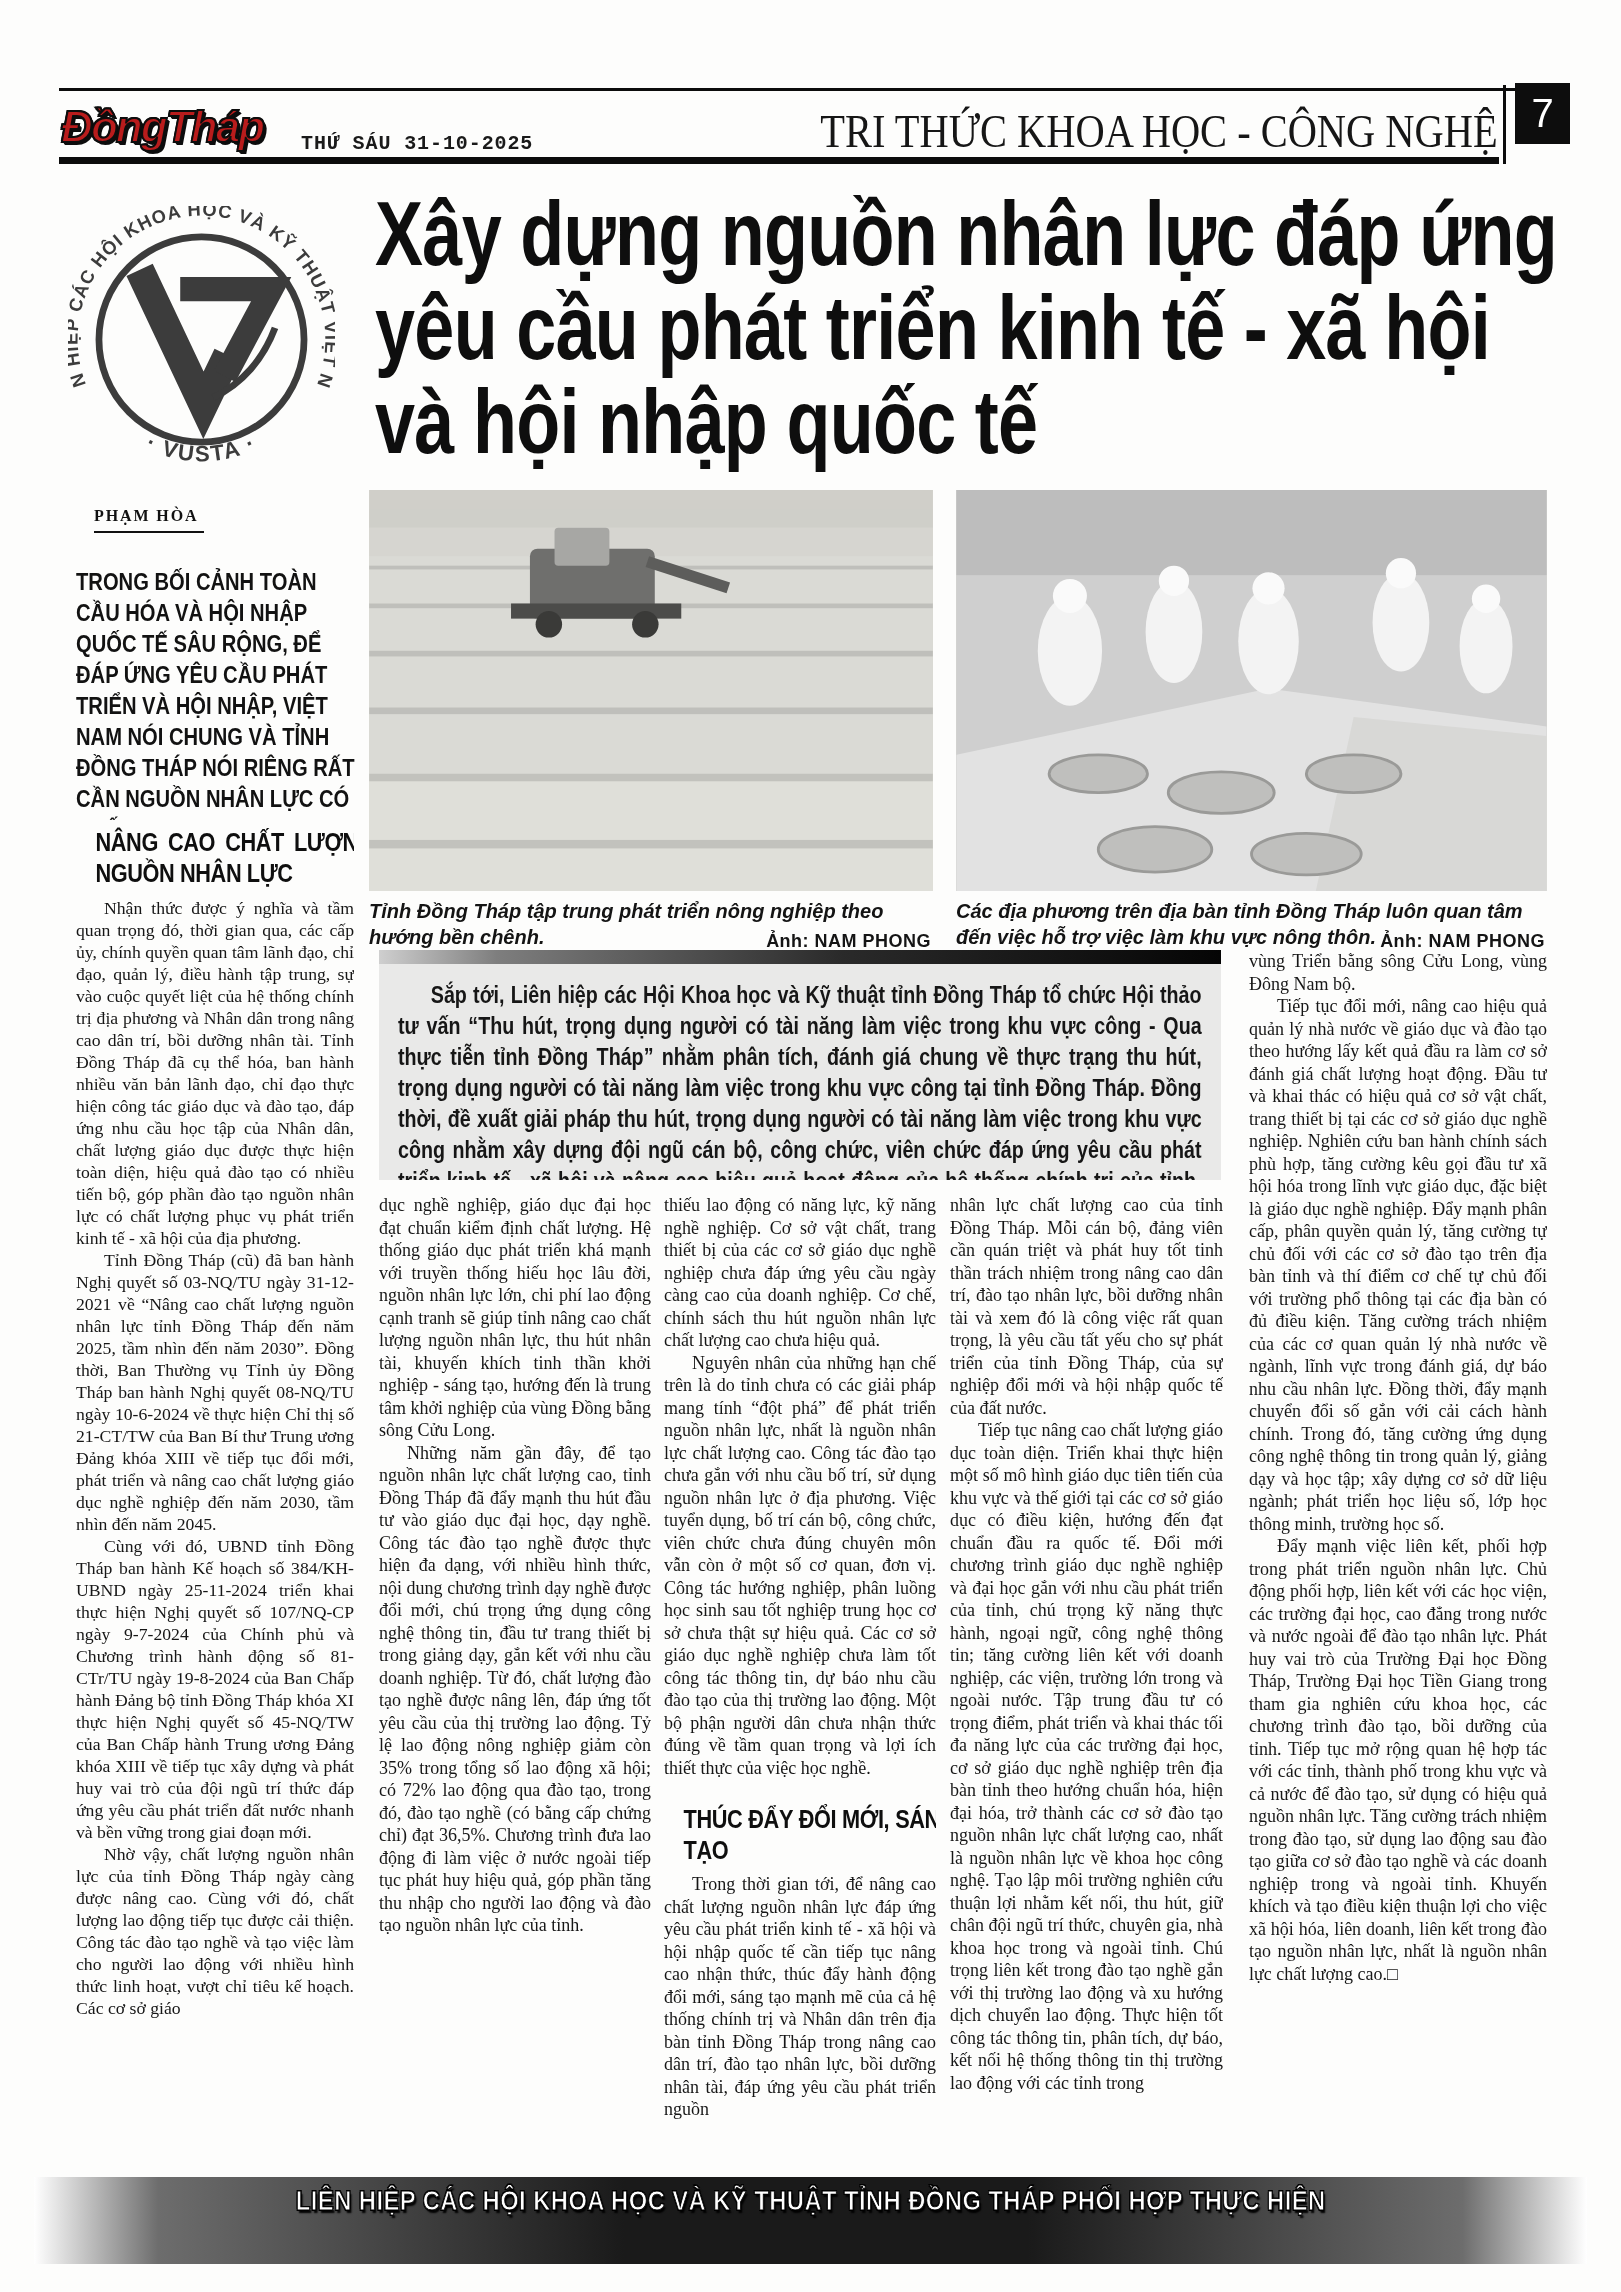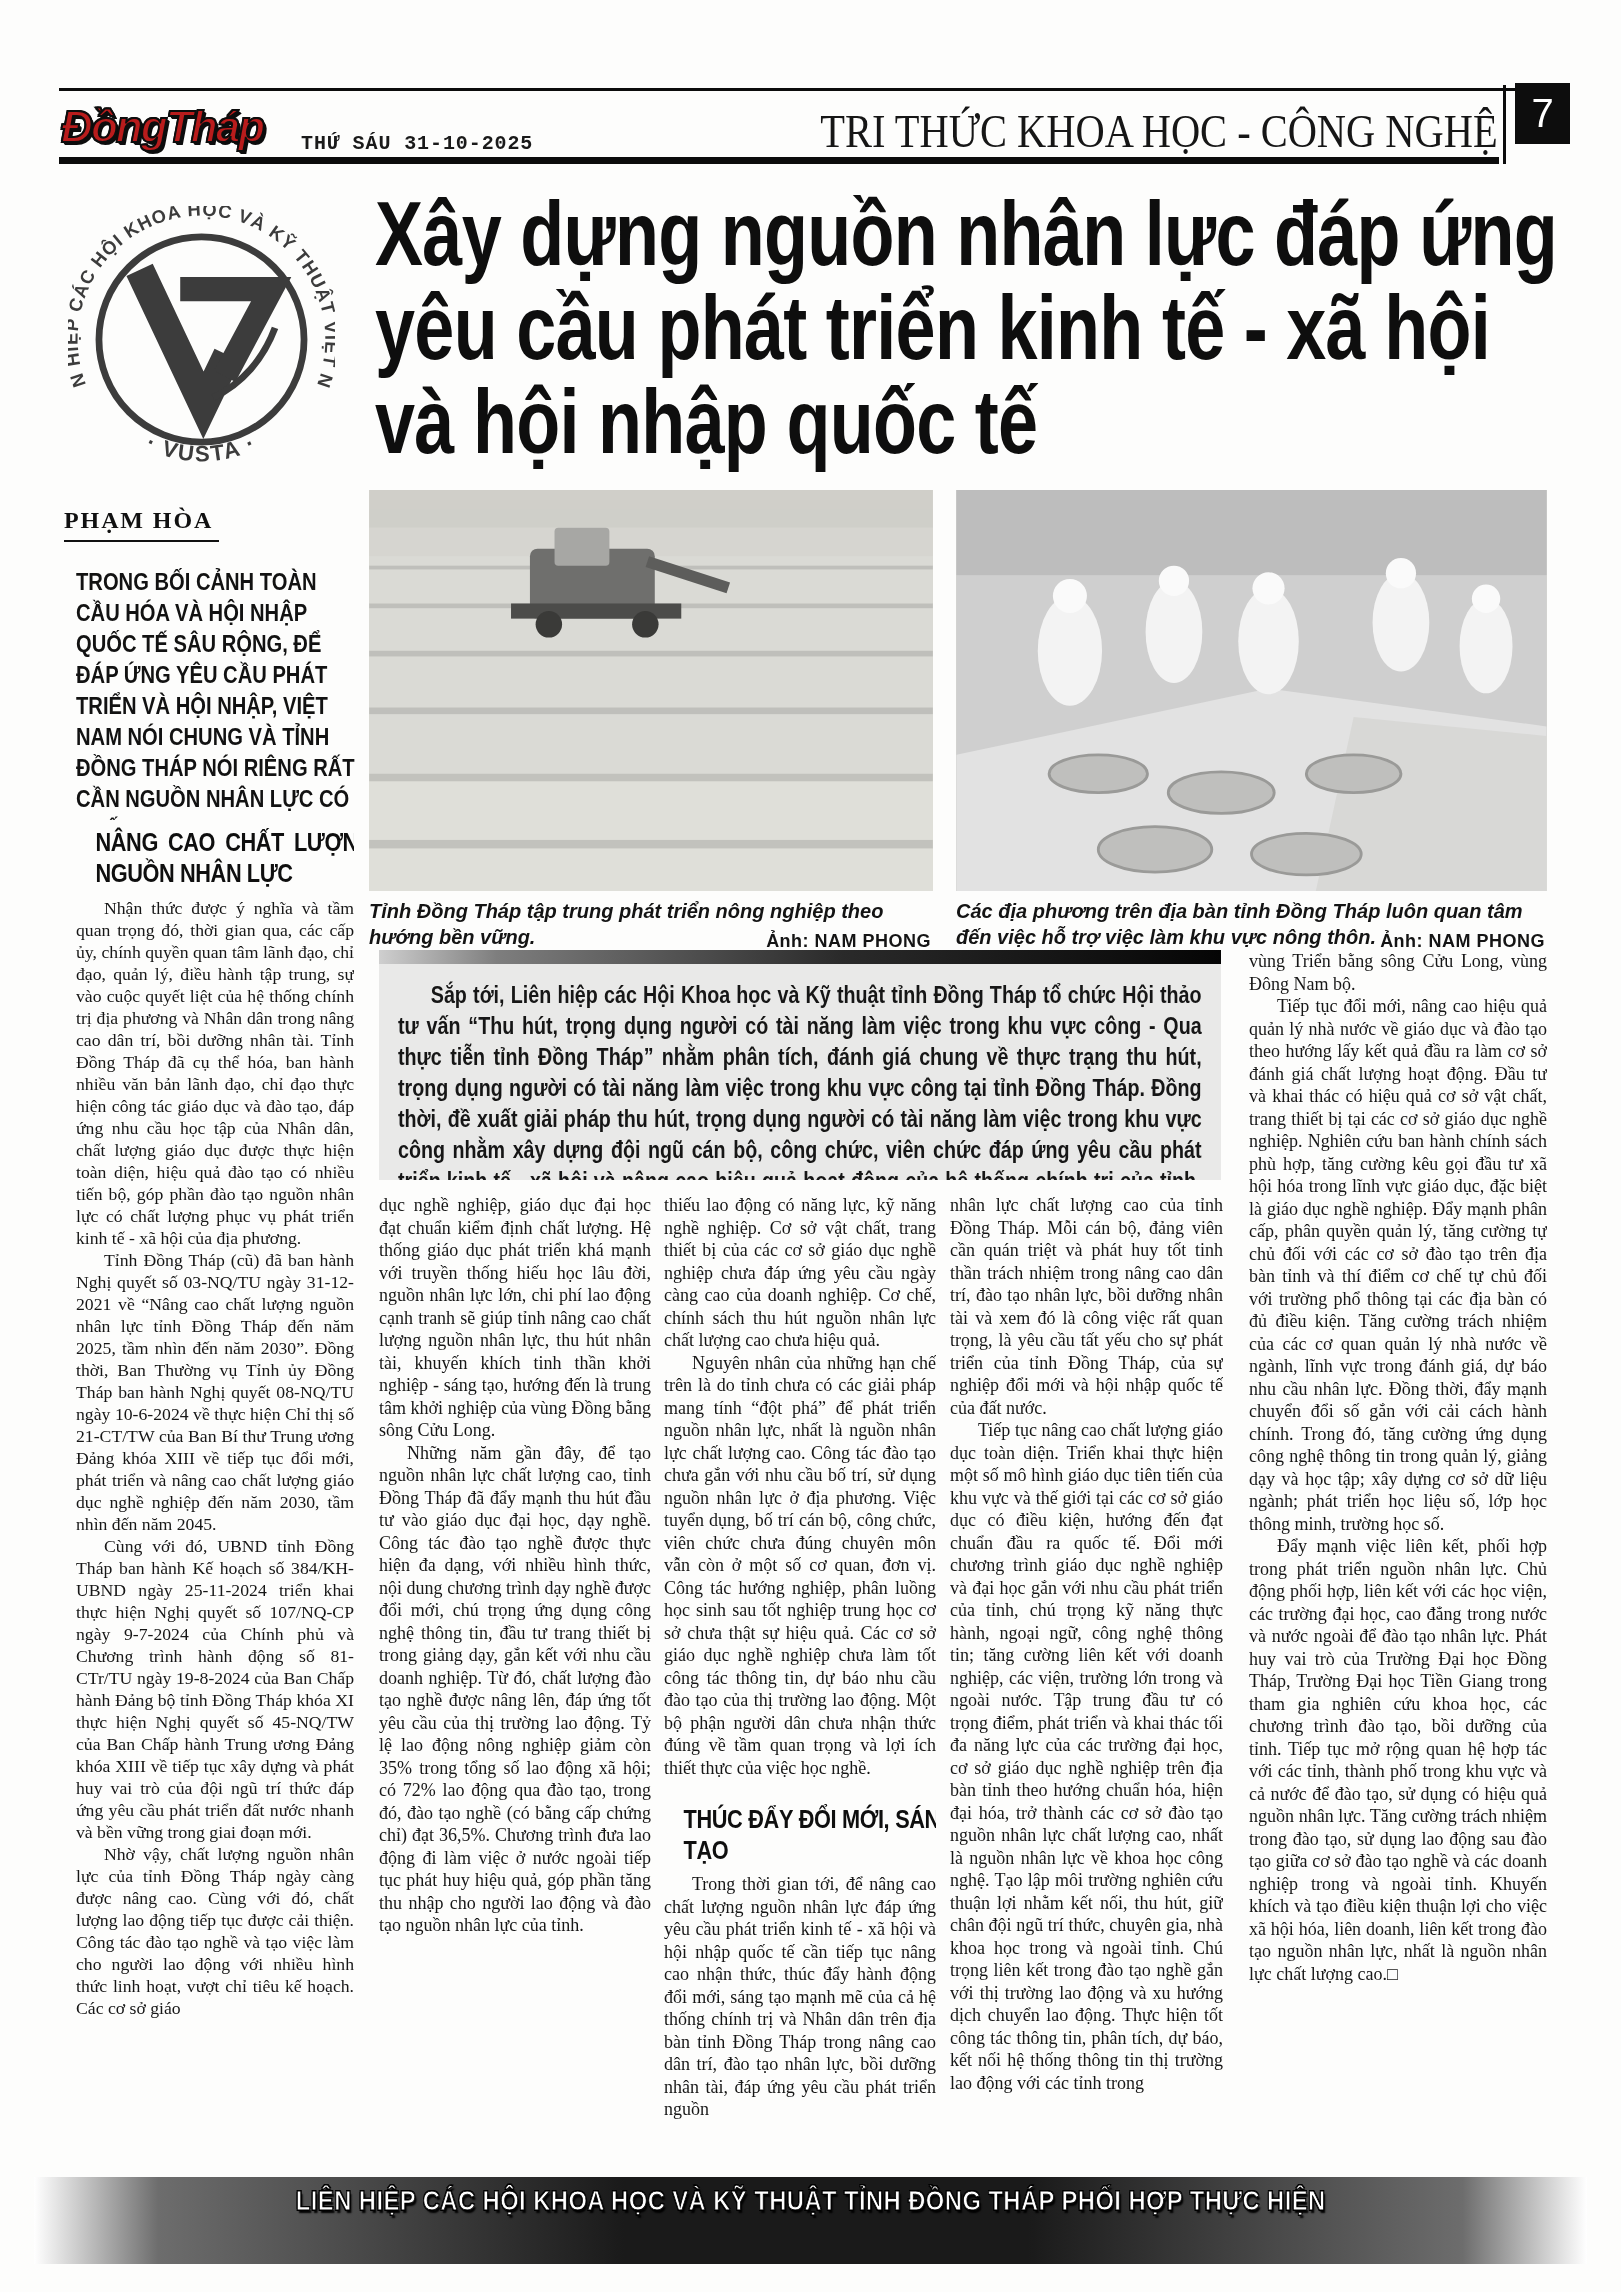--- a/index.html
+++ b/index.html
@@ -25,22 +25,22 @@
             font-family:"Liberation Sans",sans-serif;font-size:40px;font-weight:400;}
 
   
   .headline{left:375px;top:187px;width:1183px;}
   .hl-line{font-family:"Liberation Sans",sans-serif;font-weight:900;font-size:90px;
            line-height:94px;color:#0e0e0e;white-space:nowrap;transform:scaleX(.8);
            transform-origin:left center;letter-spacing:-0.9px;}
   .vusta{left:68px;top:206px;width:267px;height:267px;}
 
   
-  .author{left:64px;top:507px;font-family:"Liberation Serif",serif;font-weight:700;
-          font-size:24px;letter-spacing:1.9px;color:#111;border-bottom:2.8px solid #111;
+  .author{left:94px;top:507px;font-family:"Liberation Serif",serif;font-weight:700;
+          font-size:16px;letter-spacing:1.9px;color:#111;border-bottom:2.8px solid #111;
           padding:0 5.7px 5.7px 0;}
   .kicker{left:76px;top:566px;width:280px;height:254px;overflow:hidden;}
   .kicker-inner{width:341px;transform:scaleX(.82);transform-origin:left top;
                 font-family:"Liberation Sans",sans-serif;font-weight:700;font-size:24.6px;
                 line-height:31px;color:#121212;}
 
   
   .photo{background:#d7d6d2;overflow:hidden;}
   .photo1{left:369px;top:490px;width:564px;height:401px;}
   .photo2{left:956px;top:490px;width:591px;height:401px;}
@@ -180,21 +180,21 @@
         <ellipse cx="150" cy="300" rx="52" ry="20"></ellipse>
         <ellipse cx="280" cy="320" rx="56" ry="22"></ellipse>
         <ellipse cx="420" cy="300" rx="50" ry="20"></ellipse>
         <ellipse cx="210" cy="380" rx="60" ry="24"></ellipse>
         <ellipse cx="370" cy="385" rx="58" ry="22"></ellipse>
       </g>
     </svg>
   </div>
 
   <div class="abs caption cap1">
-    <span>Tỉnh Đồng Tháp tập trung phát triển nông nghiệp theo hướng bền vững.</span>
+    <span>Tỉnh Đồng Tháp tập trung phát triển nông nghiệp theo hướng bền chênh.</span>
     <span class="credit">Ảnh: NAM PHONG</span>
   </div>
   <div class="abs caption cap2">
     <span>Các địa phương trên địa bàn tỉnh Đồng Tháp luôn quan tâm đến việc hỗ trợ việc làm khu vực nông thôn.</span>
     <span class="credit">Ảnh: NAM PHONG</span>
   </div>
 
   <div class="abs leadbox-bar"></div>
   <div class="abs leadbox">
     <div class="leadbox-inner">Sắp tới, Liên hiệp các Hội Khoa học và Kỹ thuật tỉnh Đồng Tháp tổ chức Hội thảo tư vấn “Thu hút, trọng dụng người có tài năng làm việc trong khu vực công - Qua thực tiễn tỉnh Đồng Tháp” nhằm phân tích, đánh giá chung về thực trạng thu hút, trọng dụng người có tài năng làm việc trong khu vực công tại tỉnh Đồng Tháp. Đồng thời, đề xuất giải pháp thu hút, trọng dụng người có tài năng làm việc trong khu vực công nhằm xây dựng đội ngũ cán bộ, công chức, viên chức đáp ứng yêu cầu phát triển kinh tế - xã hội và nâng cao hiệu quả hoạt động của hệ thống chính trị của tỉnh, góp phần vào việc nâng cao chất lượng nguồn nhân lực của tỉnh nhà.</div>

